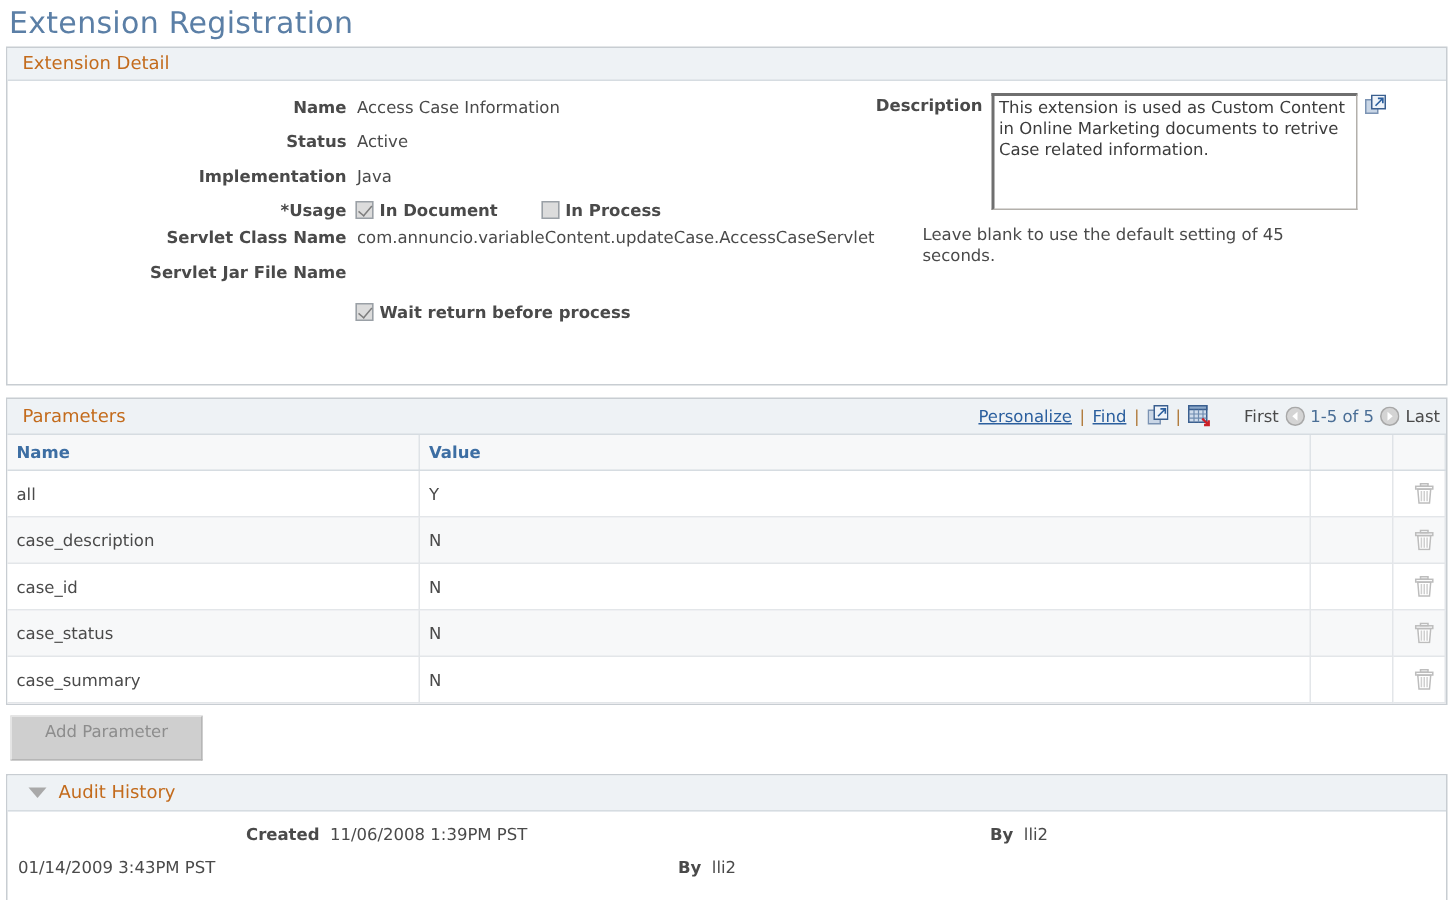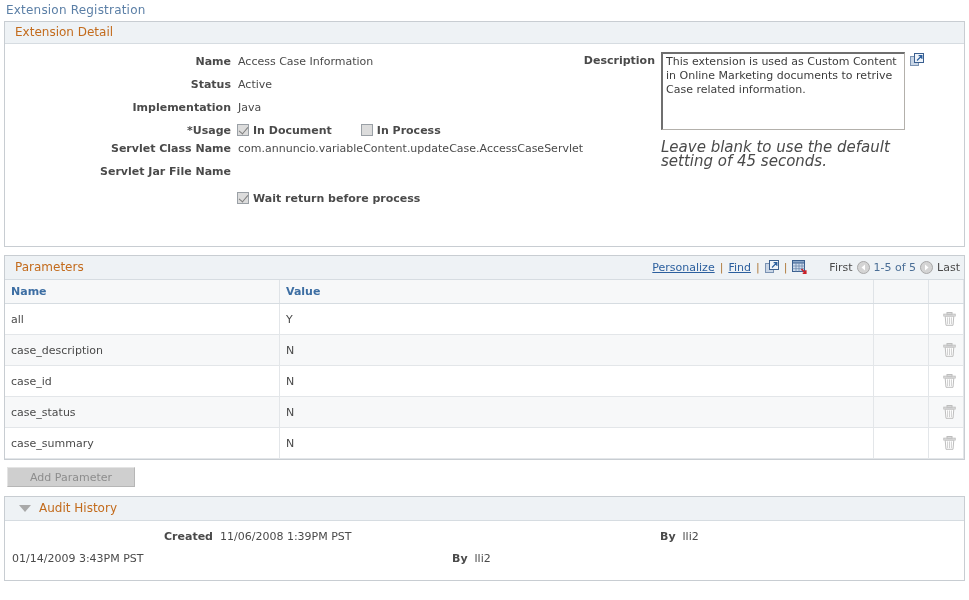--- a/index.html
+++ b/index.html
@@ -16,21 +16,21 @@
     color: #333333;
   }
   .page {
     position: relative;
     width: 969px;
     height: 600px;
   }
 
   
   .page-title {
-    font-size: 12px;
+    font-size: 20px;
     color: #5b7fa6;
     font-weight: normal;
     padding: 3px 0 4px 6px;
     letter-spacing: 0.2px;
   }
 
   
   .groupbox {
     border: 1px solid #c8cdd2;
     border-top: 1px solid #c8cdd2;
@@ -183,27 +183,26 @@
     font-size: 11px;
     font-family: "DejaVu Sans", sans-serif;
     box-sizing: border-box;
   }
   .sec-label {
     margin-left: 6px;
     color: #5a5a5a;
     font-size: 10px;
   }
   .hint-text {
-    margin-left: 96px;
+    margin-left: 50px;
     margin-top: 10px;
     width: 265px;
     color: #4a4a4a;
-    font-size: 15px;
+    font-size: 11px;
     line-height: 14px;
-    font-style: italic;
   }
 
   
   .grid-wrap {
     margin: 8px 4px 0 4px;
     border: 1px solid #c8cdd2;
     background: #ffffff;
   }
   .grid-header {
     background: #eef2f5;
@@ -293,21 +292,21 @@
   .btn-row { margin: 7px 4px 0 4px; }
   .btn {
     display: inline-block;
     background: #cfcfcf;
     border: 1px solid #b6b6b6;
     border-top-color: #e4e4e4;
     border-left-color: #e4e4e4;
     color: #8d8d8d;
     font-size: 11px;
     font-family: "DejaVu Sans", sans-serif;
-    padding: 3px 22px 2px 22px;
+    padding: 3px 22px 12px 22px;
     margin-left: 3px;
     cursor: default;
   }
 
   
   .audit-wrap {
     margin: 9px 4px 0 4px;
     border: 1px solid #c8cdd2;
     background: #ffffff;
   }

